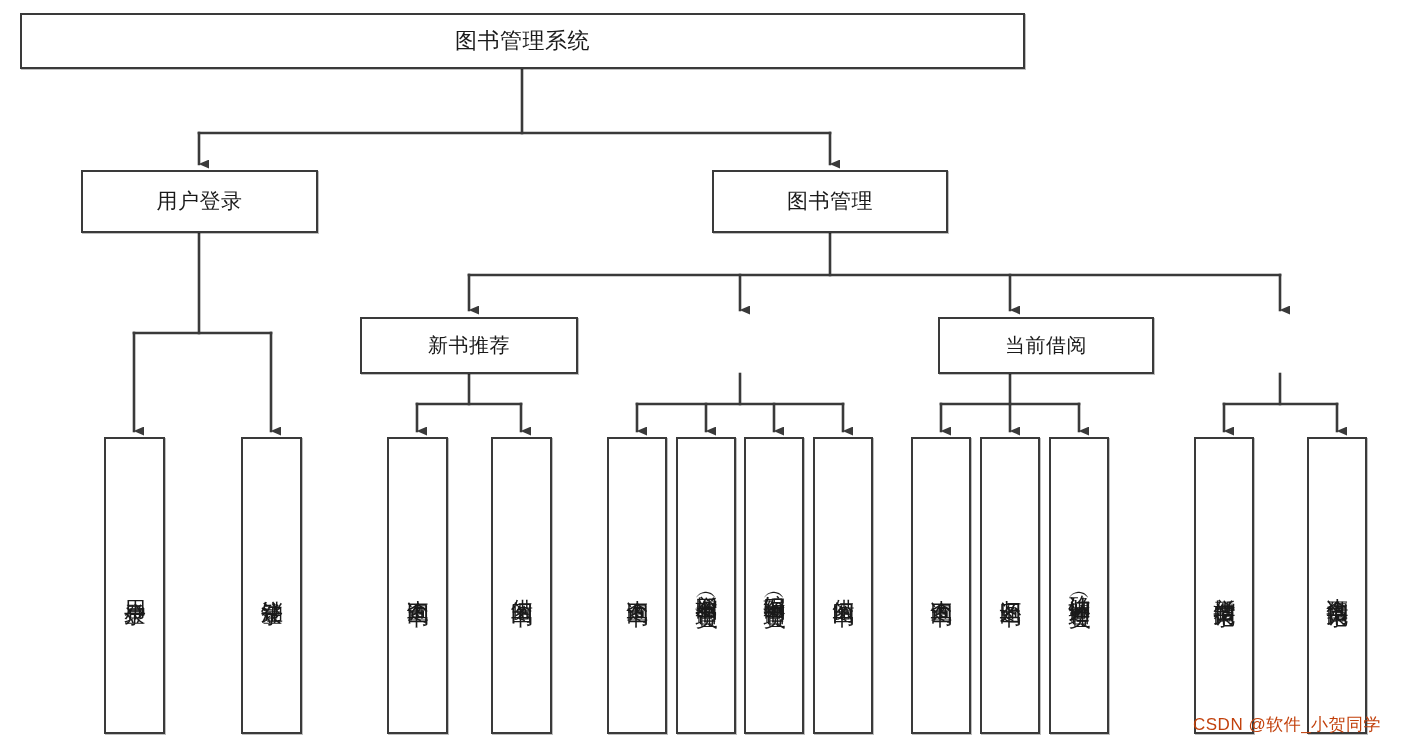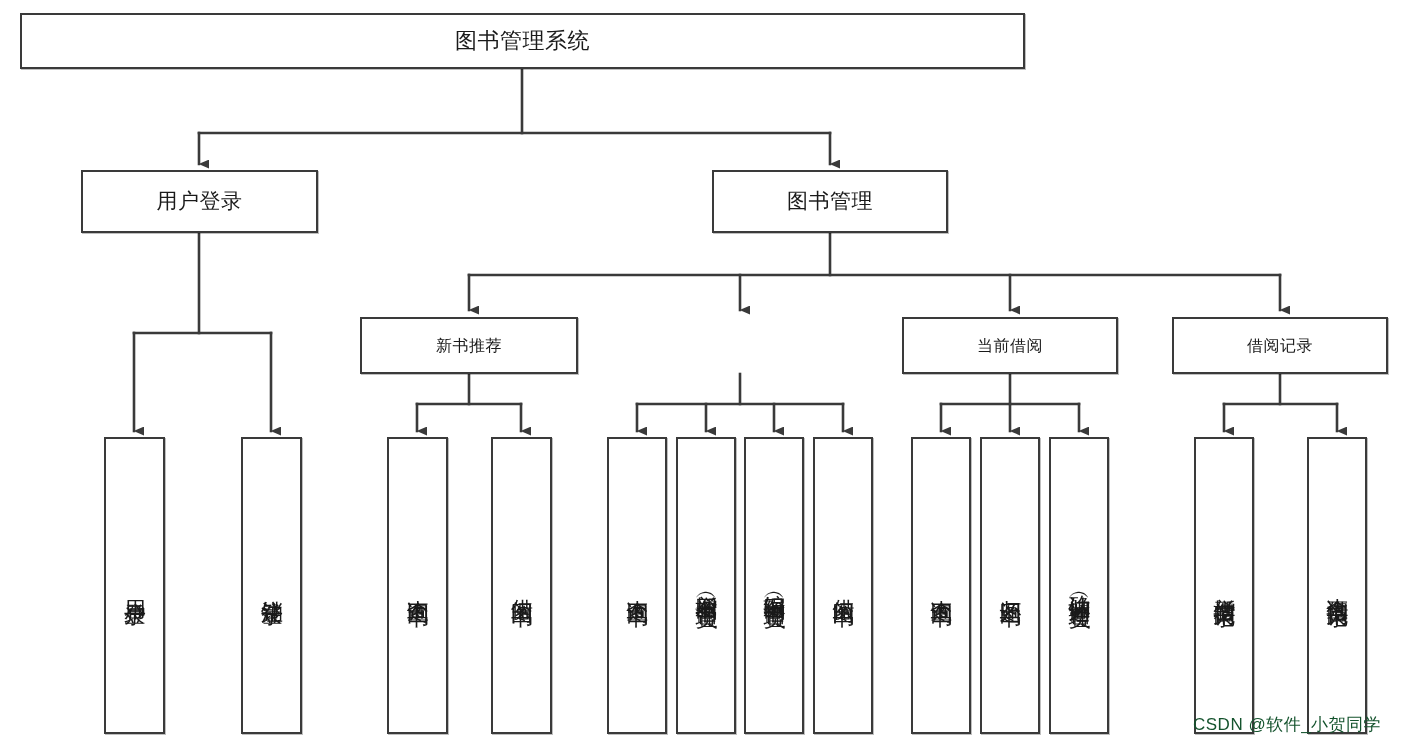--- a/index.html
+++ b/index.html
@@ -40,38 +40,38 @@
   .node-label {
     color: #1a1a1a;
     font-size: 21px;
     line-height: 1.25;
     letter-spacing: 0.5px;
     white-space: nowrap;
     text-align: center;
   }
   .node.root .node-label { font-size: 22px; }
   .node.branch .node-label { font-size: 21px; }
-  .node.sub .node-label { font-size: 16px; font-family: Liberation Serif, serif; }
+  .node.sub .node-label { font-size: 20px; font-family: Liberation Serif, serif; }
   .node.leaf {
     border-width: 2px;
     align-items: center;
     justify-content: center;
   }
   .node.leaf .node-label {
     writing-mode: vertical-rl;
     text-orientation: upright;
     font-size: 22px;
     line-height: 1.22;
     letter-spacing: 2px;
     white-space: nowrap;
     max-height: 280px;
   }
   .watermark {
     position: absolute;
-    color: #14532d;
+    color: #c2410c;
     font-size: 17px;
     letter-spacing: 0.5px;
     white-space: nowrap;
     user-select: none;
   }
 </style>
 </head>
 <body>
 
 <div id="canvas">
@@ -139,27 +139,24 @@
 
   <div class="node branch" style="left:712px; top:170px; width:236px; height:63px;justify-content:center;">
     <span class="node-label">图书管理</span>
   </div>
 
   <div class="node sub" style="left:360px; top:317px; width:218px; height:57px;">
     <span class="node-label">新书推荐</span>
   </div>
 
 
-  <div class="node sub" style="left:902px; top:317px; width:216px; height:57px;">
+  <div class="node sub" style="left:938px; top:317px; width:216px; height:57px;">
     <span class="node-label">当前借阅</span>
   </div>
 
-  <div class="node sub" style="left:1172px; top:317px; width:216px; height:57px;">
-    <span class="node-label">借阅记录</span>
-  </div>
 
   <div class="node leaf" style="left:104px; top:437px; width:61px; height:297px;">
     <span class="node-label">用户登录</span>
   </div>
 
   <div class="node leaf" style="left:241px; top:437px; width:61px; height:297px;">
     <span class="node-label">注销登录</span>
   </div>
 
   <div class="node leaf" style="left:387px; top:437px; width:61px; height:297px;">

